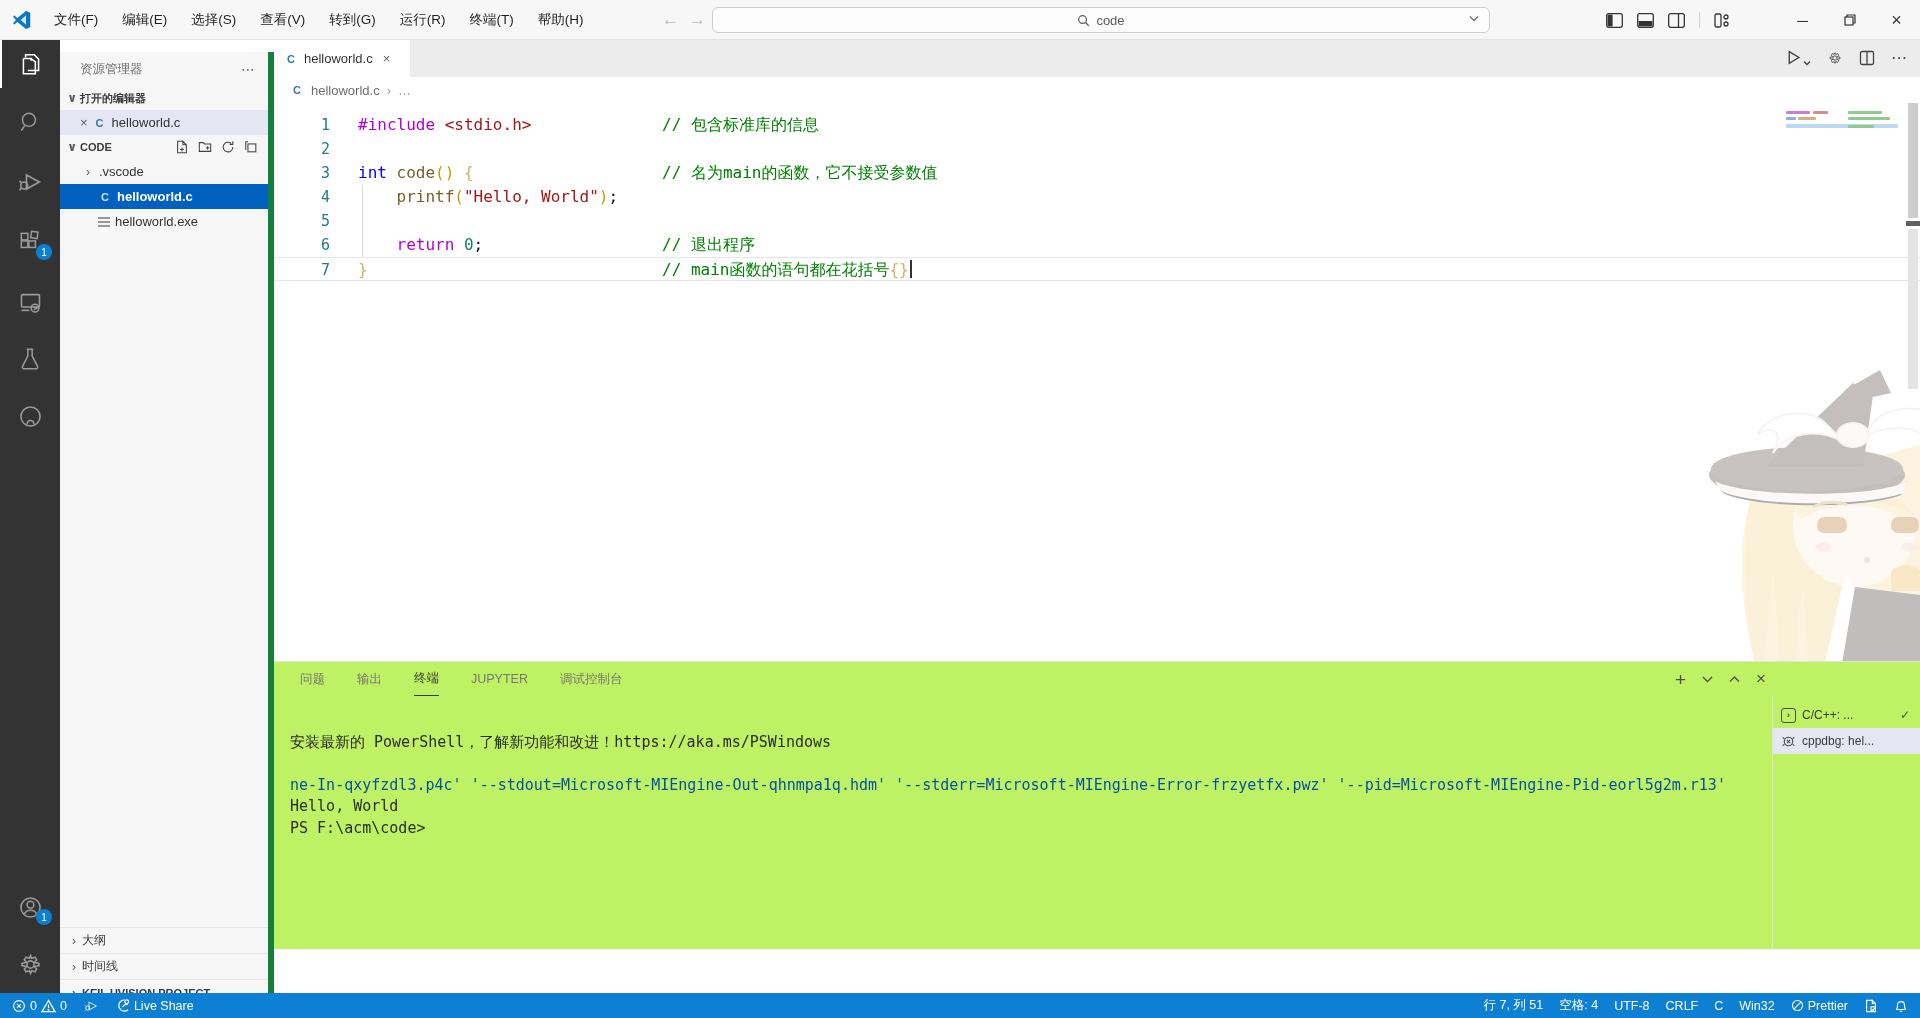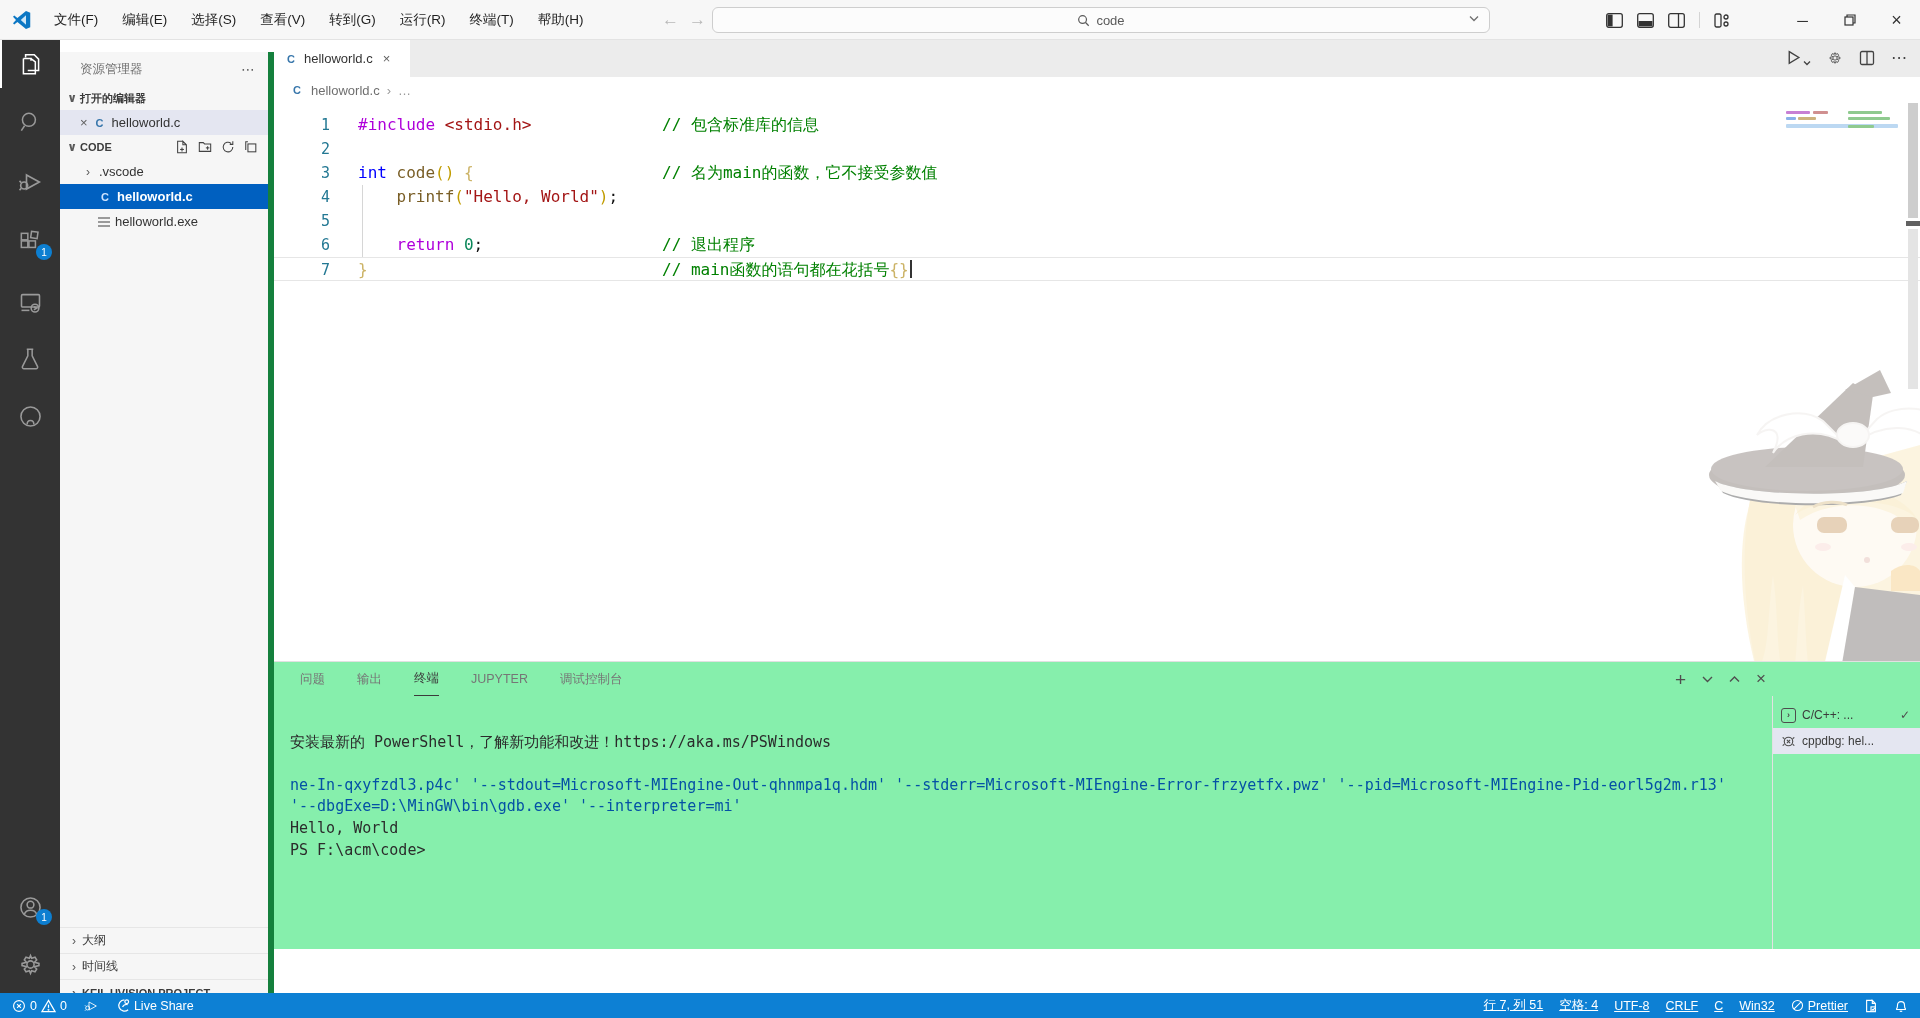--- a/index.html
+++ b/index.html
@@ -72,42 +72,42 @@
   #indent-guide { position:absolute; left:88px; top:82px; width:1px; height:72px; background:#d6d6d6; }
   #minimap { position:absolute; right:16px; top:6px; width:118px; height:30px; }
   .mm { position:absolute; height:3px; border-radius:1px; }
   #code-scrollbar { position:absolute; right:0; top:0; bottom:0; width:14px; }
   #sb-thumb { position:absolute; right:2px; top:0; width:10px; height:115px; background:#cdcdcd; }
   #sb-mark { position:absolute; right:0; top:118px; width:14px; height:5px; background:#616161; }
   #sb-tail { position:absolute; right:2px; top:126px; width:10px; height:160px; background:#e4e4e4; }
   #watermark { position:absolute; right:0; top:172px; width:225px; height:430px; opacity:.32; pointer-events:none; }
 
   
-  #panel { position:absolute; left:274px; top:661px; width:1646px; height:288px; background:#86efac; border-top:1px solid #e1e1e1; }
+  #panel { position:absolute; left:274px; top:661px; width:1646px; height:288px; background:#bef264; border-top:1px solid #e1e1e1; }
   #panel-tabs { height:34px; display:flex; align-items:center; padding-left:26px; gap:32px; }
   .ptab { font-size:12.5px; color:#767676; height:34px; display:flex; align-items:center; }
   .ptab.active { color:#3b3b3b; border-bottom:1px solid #3b3b3b; }
   #panel-actions { position:absolute; right:154px; top:0; height:34px; display:flex; align-items:center; gap:16px; color:#4f4f4f; }
   #panel-actions svg { stroke:#4f4f4f; fill:none; stroke-width:1.4; }
   #term { position:absolute; left:16px; top:48px; right:160px; bottom:0; }
   .tline { font-family:"DejaVu Sans Mono",monospace; font-size:15px; line-height:21.6px; white-space:pre; color:#2b2b2b; }
   .t-b { color:#0451a5; }
   #term-side { position:absolute; right:0; top:34px; bottom:0; width:148px; border-left:1px solid #e2e2e2; padding-top:6px; }
   .side-row { display:flex; align-items:center; height:26px; gap:6px; padding-left:8px; font-size:12px; color:#3b3b3b; }
   .side-row.selected { background:#e4e6f1; }
   .ps-box { width:15px; height:15px; border:1.4px solid #4d4d4d; border-radius:3px; font-size:9px; display:flex;
     align-items:center; justify-content:center; color:#4d4d4d; font-weight:700; }
   .side-check { margin-left:auto; margin-right:10px; color:#4d4d4d; }
 
   
   #statusbar { position:absolute; left:0; bottom:0; width:1920px; height:25px; background:#0d80d4; color:#fff;
     display:flex; align-items:center; font-size:12.5px; }
   .st-item { display:flex; align-items:center; gap:4px; padding:0 8px; height:25px; }
   .st-left { display:flex; align-items:center; margin-left:4px; }
-  .st-right { margin-left:auto; display:flex; align-items:center; margin-right:4px;text-decoration:underline; }
+  .st-right { margin-left:auto; display:flex; align-items:center; margin-right:4px; }
   .st-item svg { stroke:#fff; fill:none; stroke-width:1.3; }
 </style>
 </head>
 <body>
 
 <div id="titlebar">
   <svg id="vscode-logo" viewBox="0 0 16 16">
     <path d="M11.2,0.8 L14.6,2.2 V13.8 L11.2,15.2 L4.3,9.6 L1.8,11.6 L0.8,10.6 L3.2,8 L0.8,5.4 L1.8,4.4 L4.3,6.4 Z" fill="#0c77c4"></path>
     <path d="M11.2,4.2 L7,8 L11.2,11.8 Z" fill="#cfe7f8"></path>
   </svg>
@@ -406,21 +406,20 @@
     <svg width="11" height="8" viewBox="0 0 11 8">
         <polyline points="1,6.5 5.5,2 10,6.5"></polyline>
       </svg>
     <span style="font-size:17px;">×</span>
   </div>
   <div id="term">
       <div class="tline">&nbsp;</div>
       <div class="tline"><span>安装最新的 PowerShell，了解新功能和改进！https://aka.ms/PSWindows</span></div>
       <div class="tline">&nbsp;</div>
       <div class="tline"><span class="t-b">ne-In-qxyfzdl3.p4c'</span><span> </span><span class="t-b">'--stdout=Microsoft-MIEngine-Out-qhnmpa1q.hdm'</span><span> </span><span class="t-b">'--stderr=Microsoft-MIEngine-Error-frzyetfx.pwz'</span><span> </span><span class="t-b">'--pid=Microsoft-MIEngine-Pid-eorl5g2m.r13'</span></div>
-      <div class="tline"><span class="t-b">'--dbgExe=D:\MinGW\bin\gdb.exe'</span><span> </span><span class="t-b">'--interpreter=mi'</span></div>
       <div class="tline"><span>Hello, World</span></div>
       <div class="tline"><span>PS F:\acm\code&gt;</span></div>
     </div>
   <div id="term-side">
     <div class="side-row">
       <span class="ps-box">›</span>
       <span>C/C++: ...</span>
       <span class="side-check">✓</span>
     </div>
     <div class="side-row selected">

